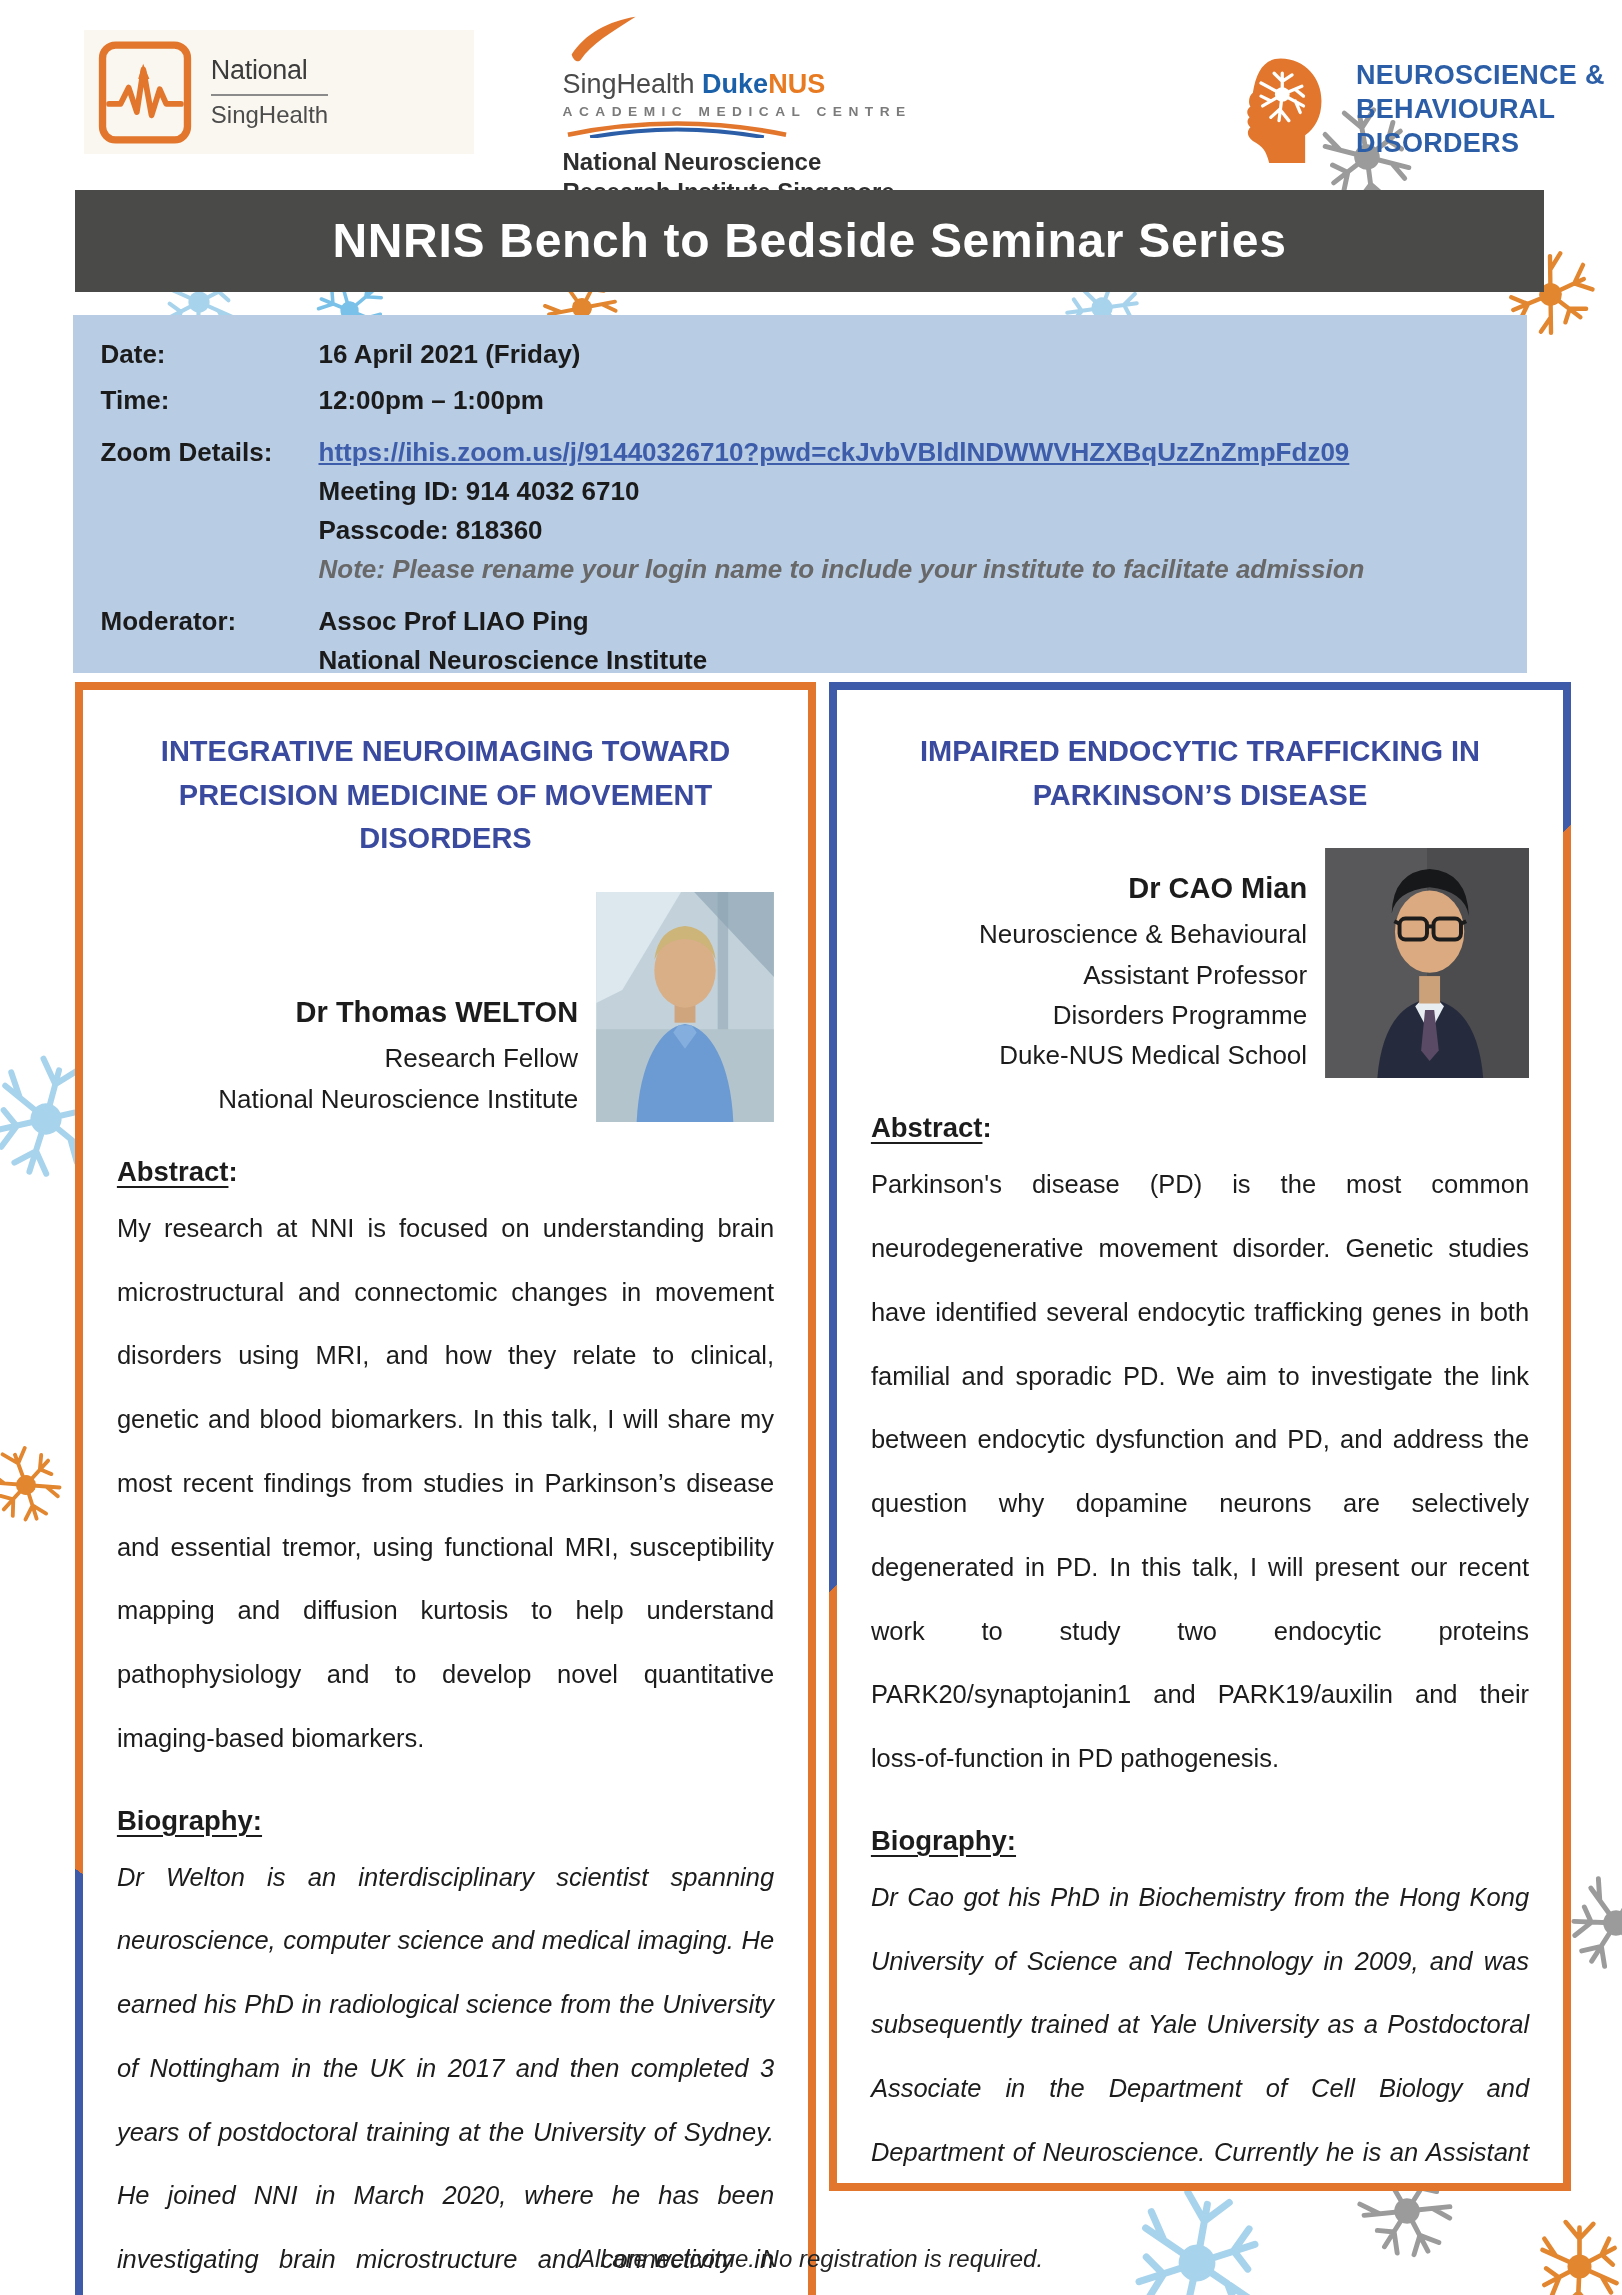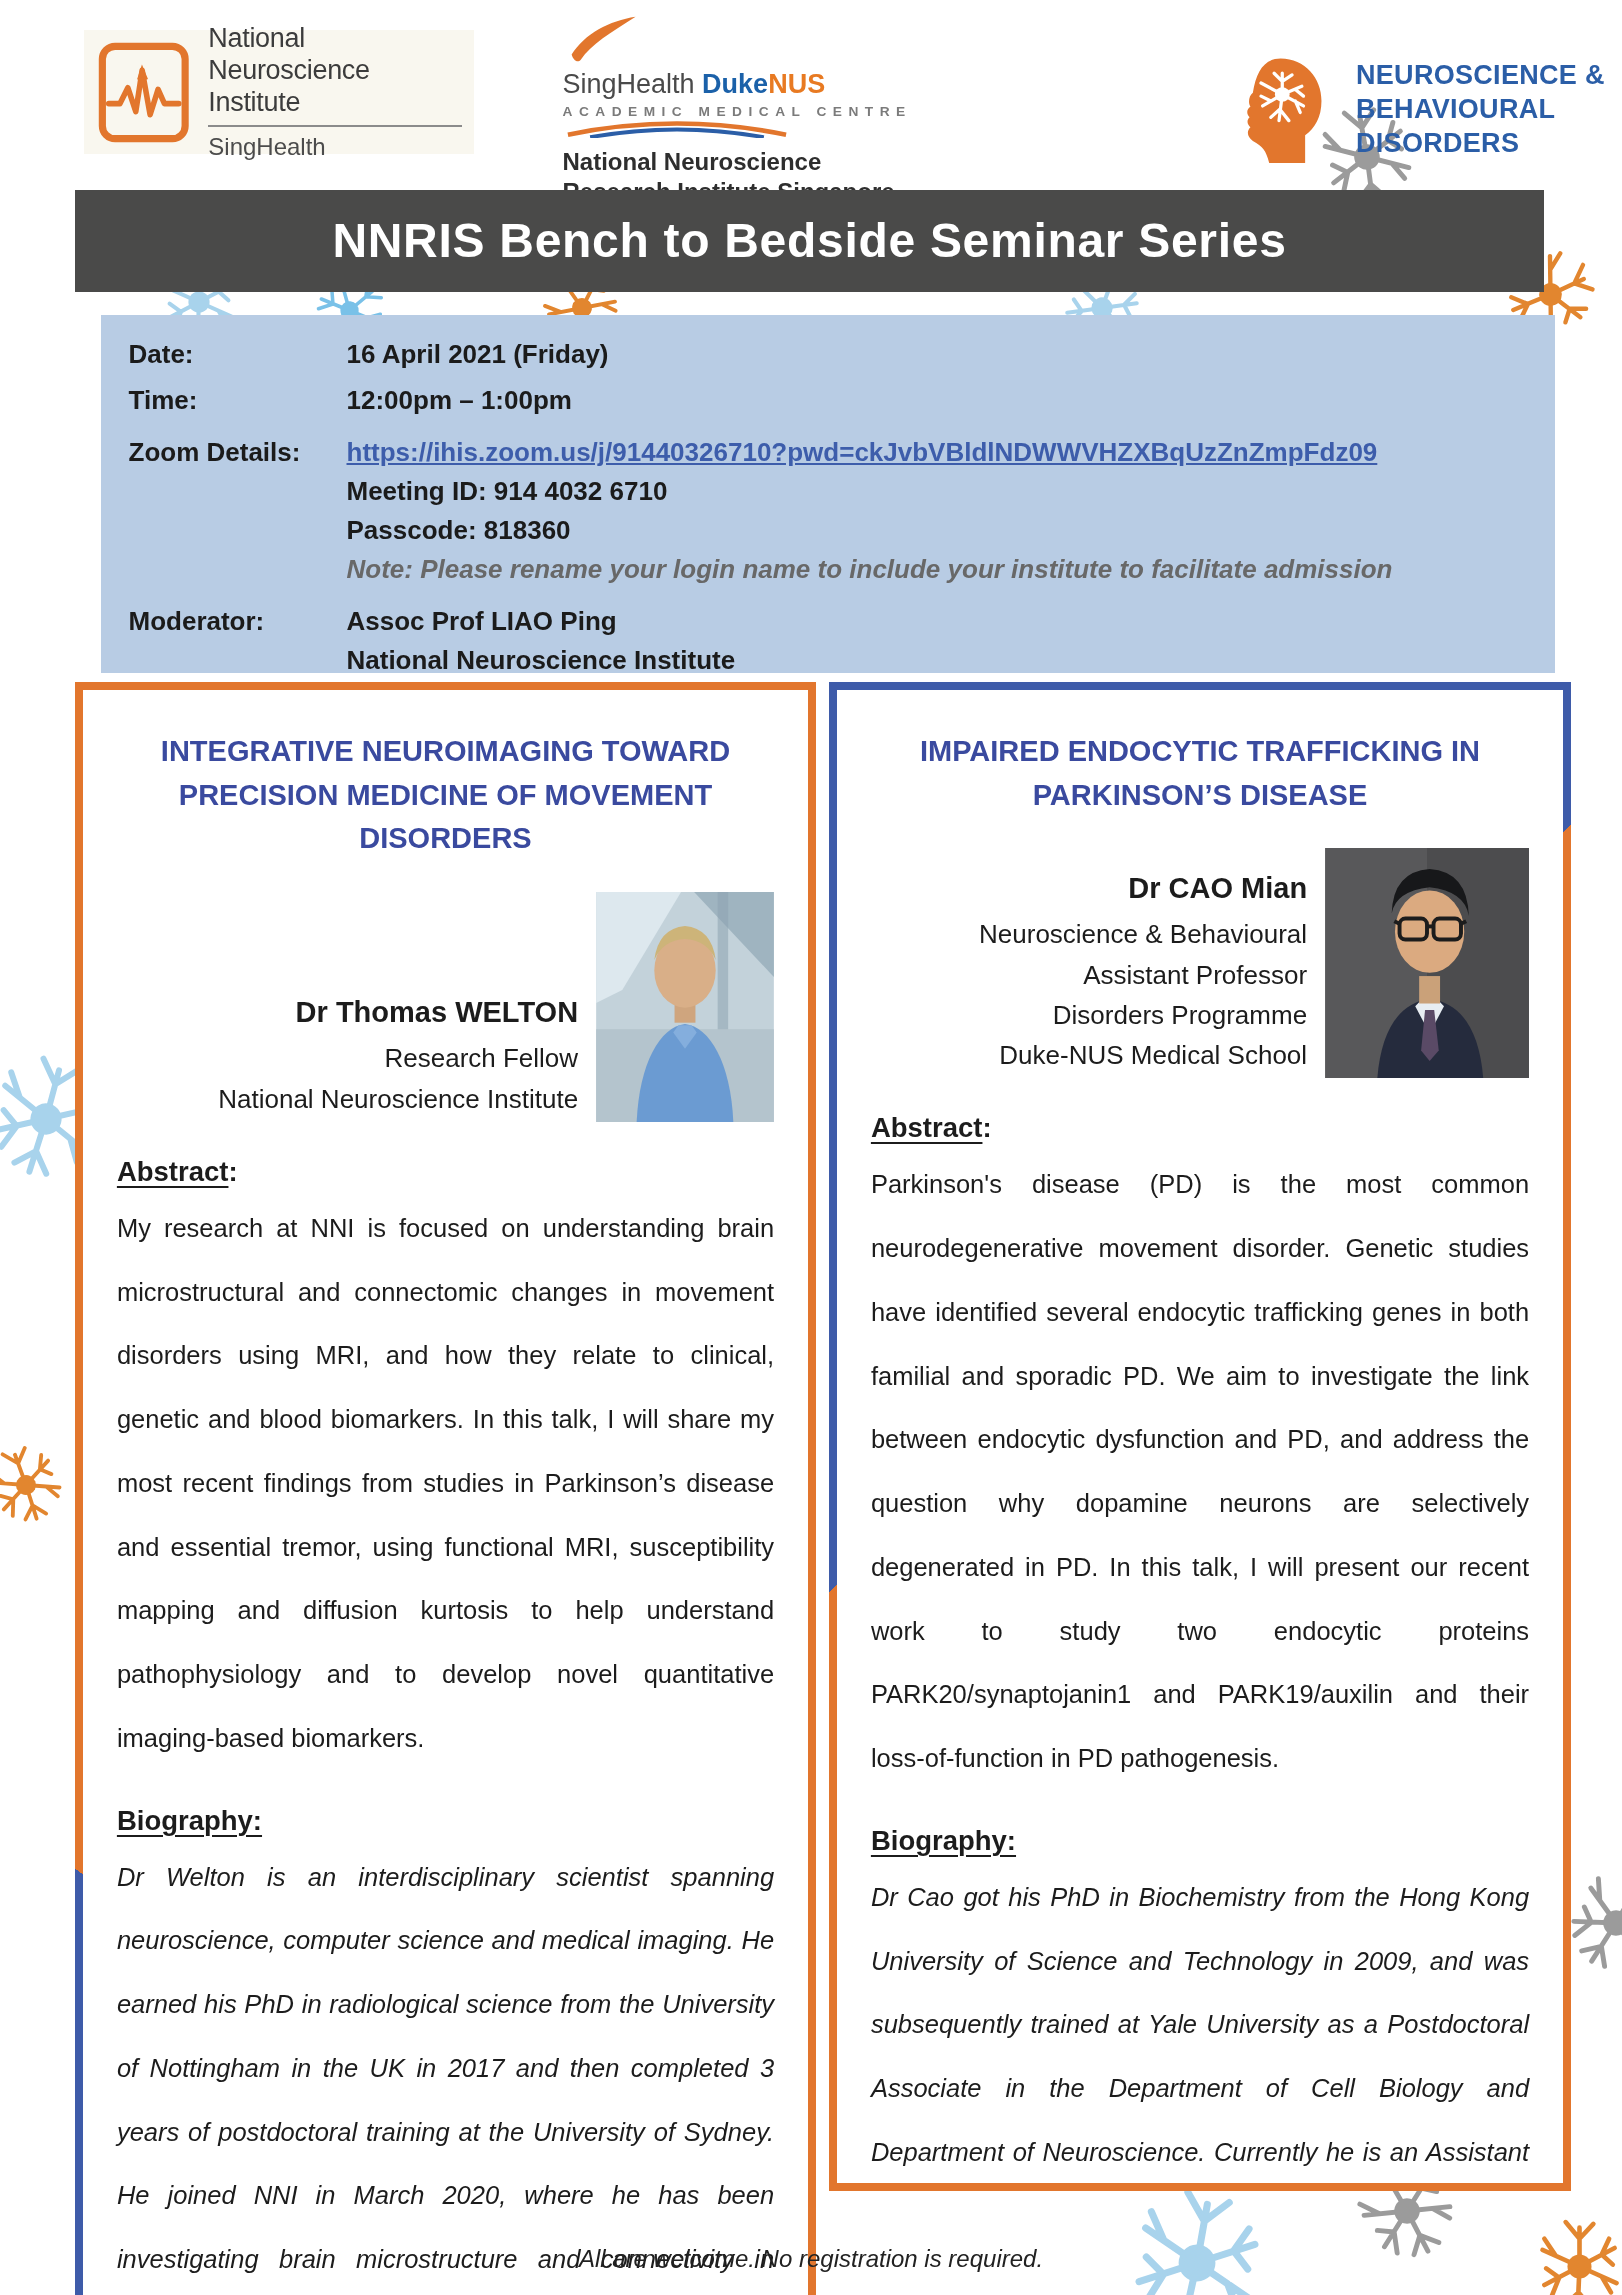--- a/index.html
+++ b/index.html
@@ -30,21 +30,21 @@
   .logo-nbd { position:absolute; left:1230px; top:55px; width:379px; display:flex;
     align-items:center; gap:28px; z-index:2; }
   .nbd-text { font-size:27px; font-weight:bold; color:#2b5ea7; line-height:1.25; letter-spacing:0.3px; }
 
   
   .banner { position:absolute; left:75px; top:190px; width:1469px; height:102px; background:#4a4a49;
     color:#ffffff; font-size:48px; font-weight:bold; text-align:center; line-height:102px;
     letter-spacing:0.7px; z-index:2; }
 
   
-  .infobox { position:absolute; left:101px; top:315px; width:1454px; height:358px; background:#b8cce4;
+  .infobox { position:absolute; left:73px; top:315px; width:1454px; height:358px; background:#b8cce4;
     padding:19.6px 27.5px 0 27.5px; z-index:2; font-size:26px; font-weight:bold; color:#1b1b1b; }
   .irow { display:flex; line-height:39px; }
   .ilabel { width:218px; flex:none; }
   .gap12 { height:7.9px; } .gap20 { height:13px; }
   .ilink { color:#3d5dab; text-decoration:underline; }
   .inote { color:#686868; font-style:italic; }
 
   
   .card { position:absolute; z-index:2; padding:7.9px; }
   .card-left  { left:75px;  top:682px; width:741px; height:1943px;
@@ -139,21 +139,20 @@
     </svg>
 
   <div class="logo-nni">
     <svg width="98" height="105" viewBox="0 0 120 128">
       <rect x="8" y="6" width="104" height="116" rx="16" fill="none" stroke="#e2762d" stroke-width="9"></rect>
       <polyline points="16,78 30,78 40,58 50,88 58,36 68,92 78,60 86,78 104,78" fill="none" stroke="#e2762d" stroke-width="7" stroke-linejoin="round" stroke-linecap="round"></polyline>
       <polyline points="54,48 58,36 63,48" fill="none" stroke="#e2762d" stroke-width="5"></polyline>
     </svg>
     <div class="nni-text">
       <div class="nni-name">National</div>
-      <div class="nni-name">Neuroscience Institute</div>
       <div class="nni-divider"></div>
       <div class="nni-sub">SingHealth</div>
     </div>
   </div>
 
   <div class="logo-amc">
     <svg width="77" height="51" viewBox="0 0 118 78">
       <path d="M14 62 C34 30, 72 10, 112 4 C74 28, 44 46, 28 70 C23 76, 16 70, 14 62 Z" fill="#e2762d"></path>
     </svg>
     <div class="amc-line1">

